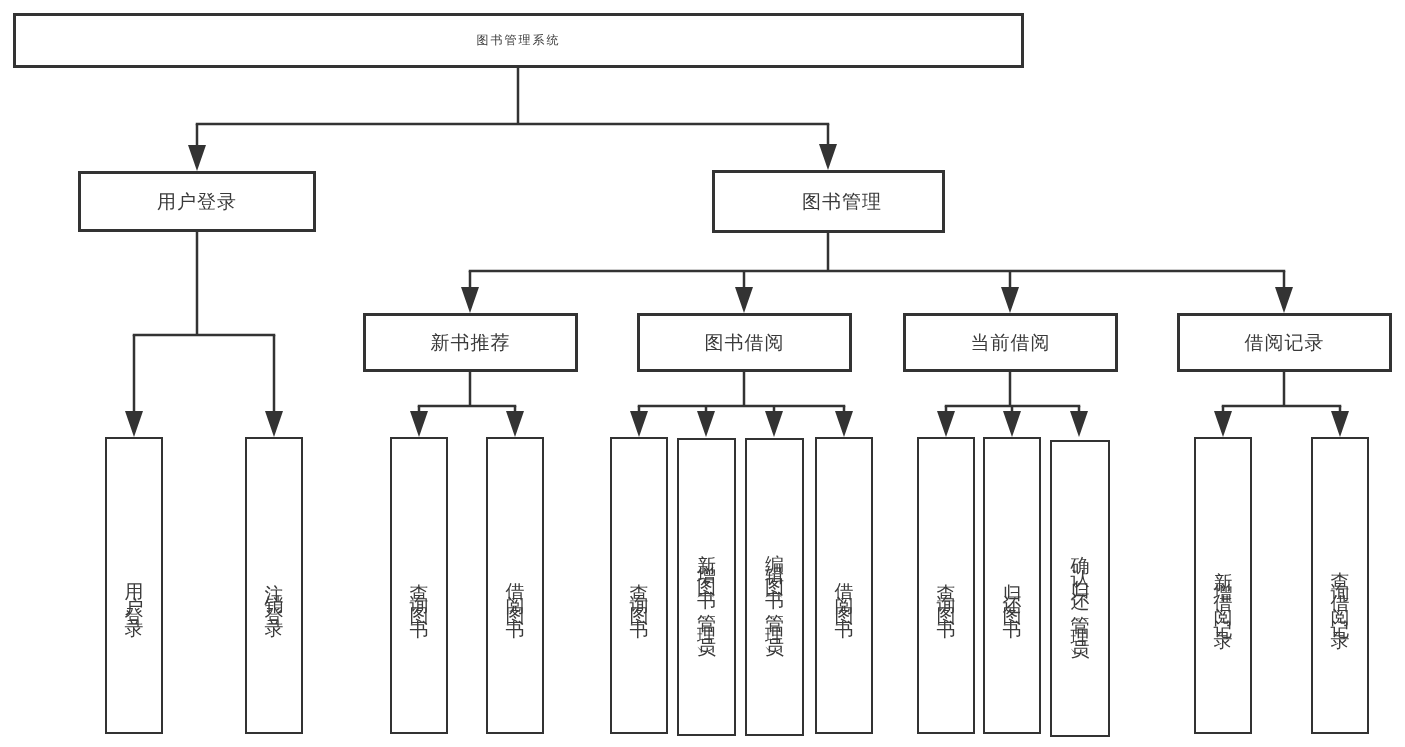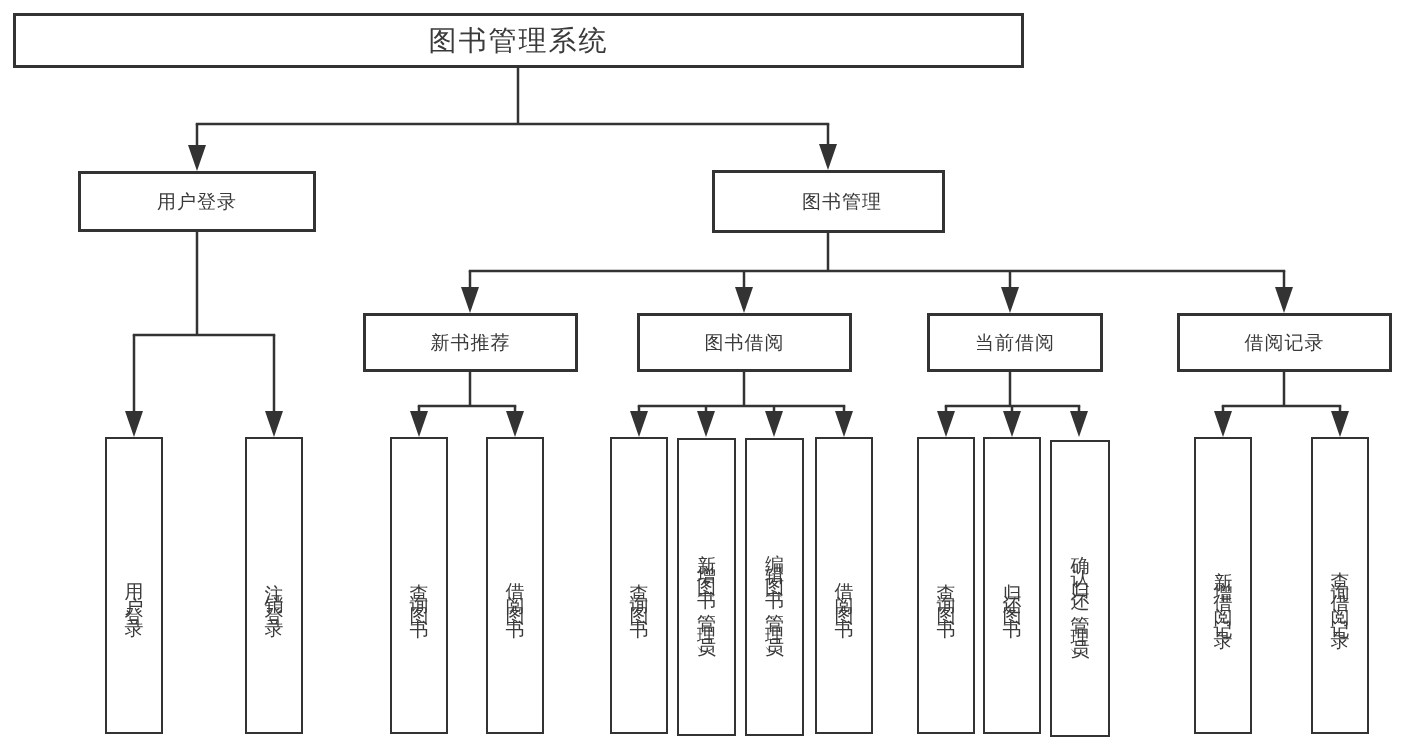--- a/index.html
+++ b/index.html
@@ -22,21 +22,21 @@
   .connectors polygon{fill:var(--line);}
   .node{
     position:absolute;
     box-sizing:border-box;
     background:#fff;
     border:3px solid var(--line);
     display:flex;align-items:center;justify-content:center;
     text-align:center;
   }
   .h-node{font-size:19px;letter-spacing:1px;}
-  .box-root{font-size:28px;letter-spacing:2px;text-align:right;}
+  .box-root{font-size:12px;letter-spacing:2px;text-align:right;}
   .leaf{border-width:2.5px;}
   .vtext{
     writing-mode:vertical-rl;
     text-orientation:mixed;
     font-size:19px;
     letter-spacing:12px;
     margin-bottom:-12px;
     white-space:nowrap;
   }
   .watermark{
@@ -139,21 +139,21 @@
   <div class="node h-node" style="left:712px;top:170px;width:233px;height:63px;padding-left:27px;">
     <span>图书管理</span>
   </div>
 
   <div class="node h-node" style="left:363px;top:313px;width:215px;height:59px;">
     <span>新书推荐</span>
   </div>
   <div class="node h-node" style="left:637px;top:313px;width:215px;height:59px;">
     <span>图书借阅</span>
   </div>
-  <div class="node h-node" style="left:903px;top:313px;width:176px;height:59px;margin-left:24px;">
+  <div class="node h-node" style="left:903px;top:313px;width:215px;height:59px;">
     <span>当前借阅</span>
   </div>
   <div class="node h-node" style="left:1177px;top:313px;width:215px;height:59px;">
     <span>借阅记录</span>
   </div>
 
   <div class="node leaf" style="left:105px;top:437px;width:58px;height:297px;">
     <span class="vtext">用户登录</span>
   </div>
   <div class="node leaf" style="left:245px;top:437px;width:58px;height:297px;">

